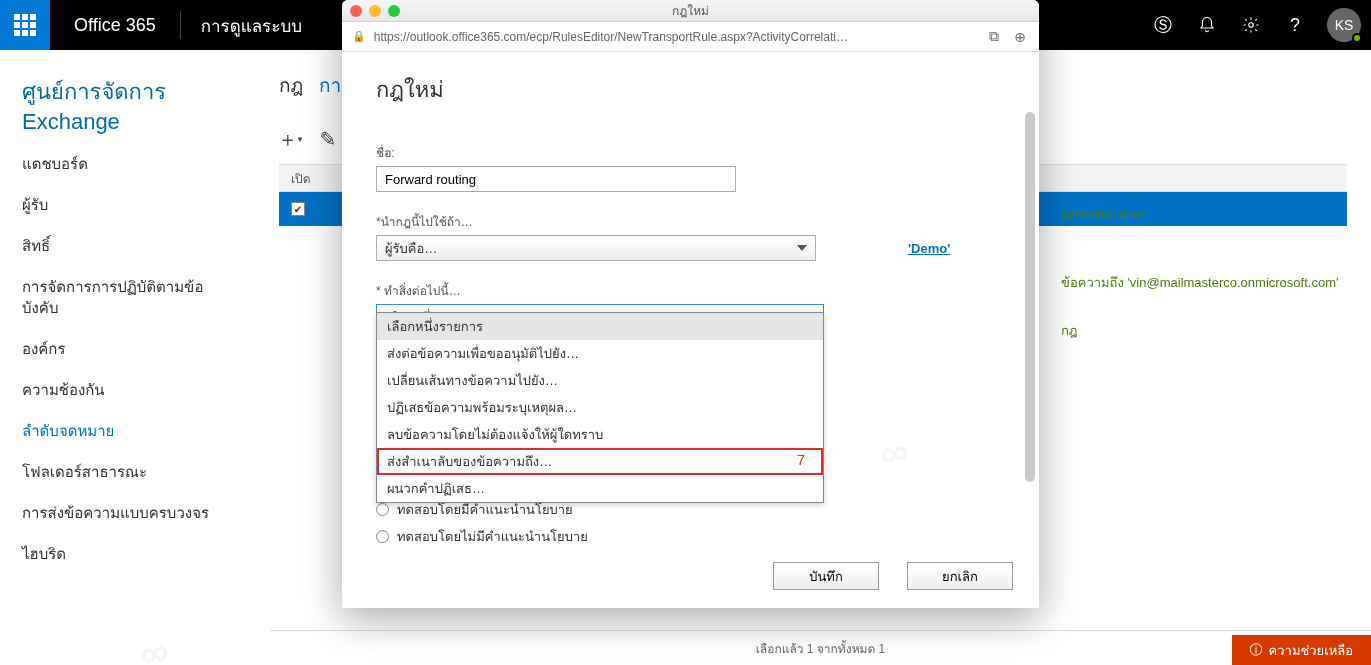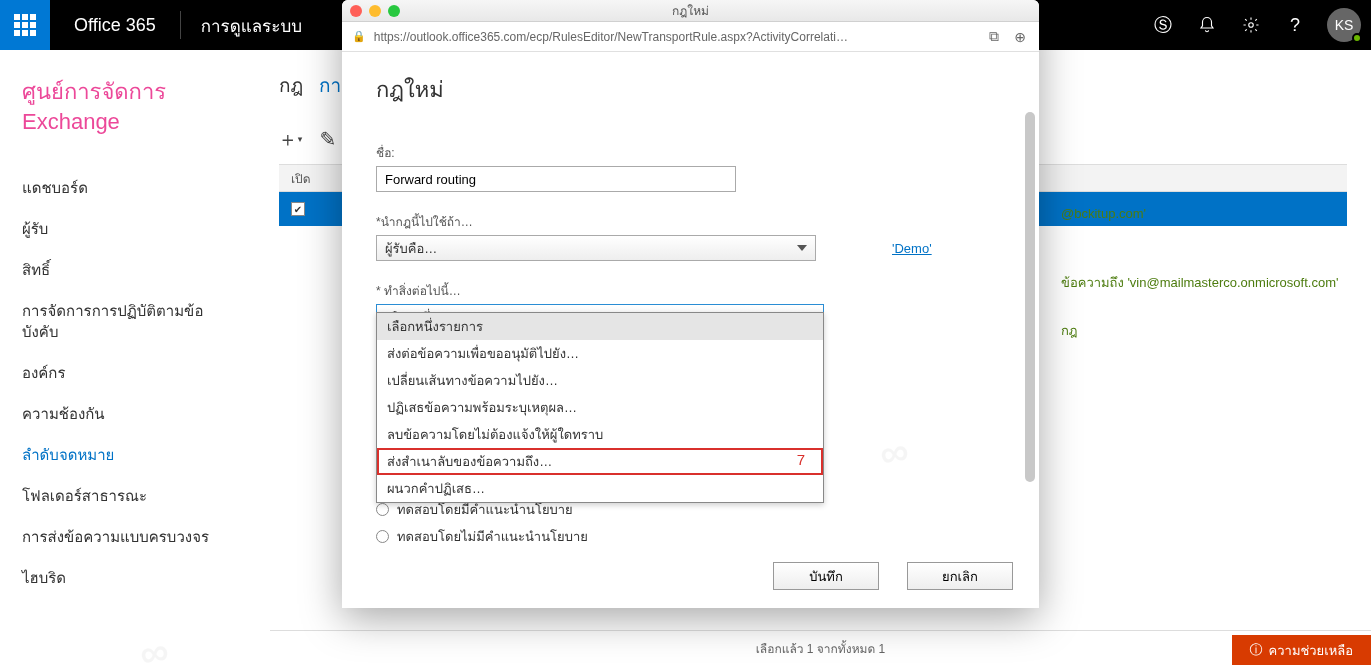--- a/index.html
+++ b/index.html
@@ -14,21 +14,21 @@
 .divider-v { width: 1px; height: 28px; background: #444; }
 .admin-label { padding: 0 20px; font-size: 17px; }
 .top-spacer { flex: 1; }
 .top-icon { width: 44px; height: 50px; display: flex; align-items: center; justify-content: center; color: #fff; font-size: 18px; }
 .avatar { width: 34px; height: 34px; border-radius: 50%; background: #666; color: #fff; display: flex; align-items: center; justify-content: center; margin: 0 10px; font-size: 14px; position: relative; }
 .presence { width: 10px; height: 10px; background: #6bb700; border: 2px solid #000; border-radius: 50%; position: absolute; bottom: -1px; right: -1px; }
 
 
 .main { display: flex; height: calc(100% - 50px); }
 .sidebar { width: 255px; padding: 24px 22px; }
-.sidebar h1 { font-size: 22px; color: #ec4899; font-weight: 400; margin-bottom: 32px; }
+.sidebar h1 { font-size: 22px; color: #0369a1; font-weight: 400; margin-bottom: 8px; }
 .nav-item { font-size: 15px; color: #333; padding: 10px 0; cursor: pointer; line-height: 1.4; }
 .nav-item.active { color: #0072c6; }
 
 .content { flex: 1; padding: 20px 24px; position: relative; }
 .tabs { font-size: 19px; color: #0072c6; margin-bottom: 28px; }
 .tabs .tab-active { color: #333; }
 .toolbar { display: flex; gap: 16px; margin-bottom: 14px; }
 .tool-btn { width: 22px; height: 22px; color: #444; font-size: 20px; display: flex; align-items: center; justify-content: center; }
 .list-header { background: #f3f3f3; height: 28px; display: flex; align-items: center; padding: 0 12px; font-size: 12px; color: #555; border-top: 1px solid #ddd; border-bottom: 1px solid #ddd; }
 .list-row { height: 34px; background: #0072c6; display: flex; align-items: center; padding: 0 12px; }
@@ -49,21 +49,21 @@
 .addr-ic { width: 18px; text-align: center; color: #666; font-size: 14px; }
 
 .modal-body { padding: 20px 34px 10px 34px; position: relative; height: calc(100% - 52px); }
 .modal-body h2 { font-size: 22px; font-weight: 400; color: #333; margin-bottom: 36px; }
 .form-label { font-size: 12px; color: #555; margin-bottom: 4px; }
 .text-input { width: 360px; height: 26px; border: 1px solid #aaa; padding: 0 8px; font-size: 13px; }
 .field-gap { height: 20px; }
 .select-box { width: 440px; height: 26px; border: 1px solid #aaa; background: linear-gradient(#fff,#eee); padding: 0 8px; font-size: 13px; display: flex; align-items: center; justify-content: space-between; color: #333; }
 .select-box.focus { border: 1px solid #2a8dd4; }
 .caret { width: 0; height: 0; border-left: 5px solid transparent; border-right: 5px solid transparent; border-top: 6px solid #555; }
-.cond-link { color: #0072c6; text-decoration: underline; font-size: 13px; margin-left: 28px; font-weight: normal; text-align: center; }
+.cond-link { color: #0072c6; text-decoration: underline; font-size: 13px; margin-left: 44px; font-weight: bold; text-align: center; }
 .cond-row { display: flex; align-items: center; gap: 48px; }
 
 .dropdown-list { position: absolute; width: 448px; border: 1px solid #888; background: #fff; font-size: 13px; box-shadow: 0 2px 6px rgba(0,0,0,0.2); }
 .dd-item { padding: 3px 10px; color: #333; cursor: pointer; }
 .dd-item.sel { background: #e5e5e5; }
 .dd-item.hl { outline: 2px solid #d9302c; outline-offset: -2px; position: relative; }
 .dd-item.hl .hl-num { position: absolute; right: 18px; color: #d9302c; font-size: 15px; }
 
 .radio-group { margin-top: 6px; }
 .radio-row { display: flex; align-items: center; gap: 8px; font-size: 13px; color: #333; padding: 3px 0; }

